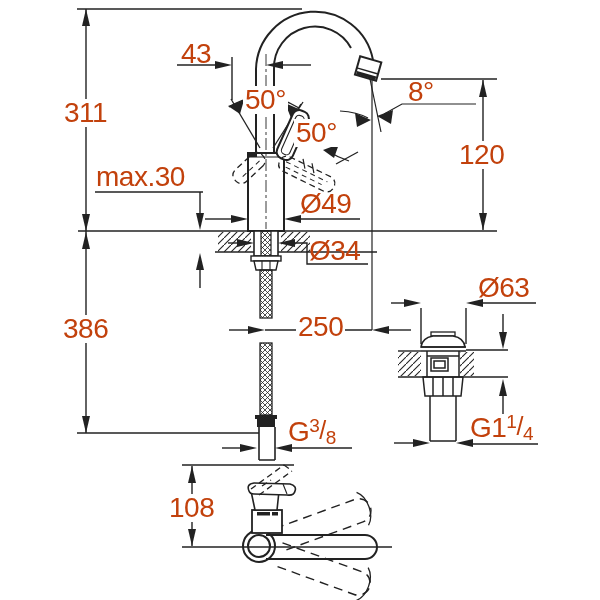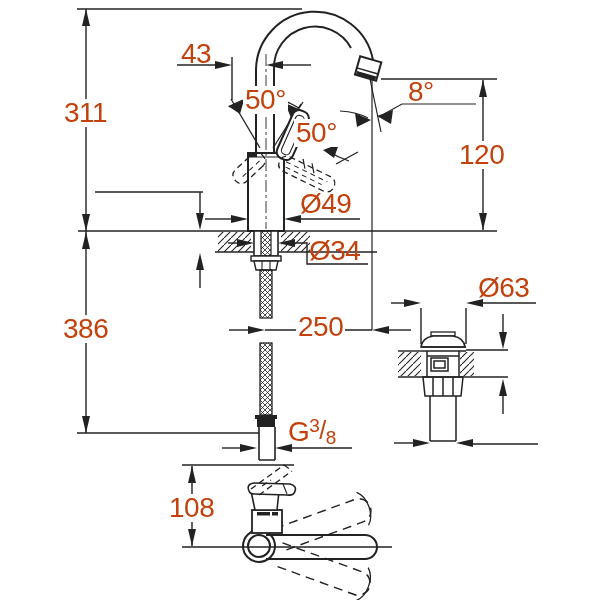--- a/index.html
+++ b/index.html
@@ -267,29 +267,33 @@
         <line x1="259" y1="495" x2="292" y2="471"></line>
         <line x1="284" y1="465" x2="292" y2="471"></line>
         <line x1="262" y1="486" x2="271" y2="480"></line>
       </g>
     </g>
   </g>
 </svg>
 
 <div class="lbl bg" style="left:62px;top:99px">311</div>
 <div class="lbl bg" style="left:61px;top:315px">386</div>
+<div class="lbl" style="left:96px;top:163px">max.30</div>
 <div class="lbl" style="left:181px;top:40px">43</div>
 <div class="lbl bg" style="left:243px;top:86px">50°</div>
 <div class="lbl bg" style="left:294px;top:119px">50°</div>
 <div class="lbl" style="left:408px;top:78px">8°</div>
 <div class="lbl bg" style="left:457px;top:141px">120</div>
 <div class="lbl" style="left:300px;top:190px">Ø49</div>
 <div class="lbl" style="left:309px;top:237px">Ø34</div>
 <div class="lbl bg" style="left:296px;top:313px">250</div>
 <div class="lbl" style="left:478px;top:274px">Ø63</div>
 <div class="lbl bg" style="left:167px;top:494px">108</div>
 
 <div class="lbl" style="left:288px;top:418px">
   <span class="frac-pre">G</span><span class="frac-num">3</span><span class="frac-sl">/</span><span class="frac-den">8</span>
 </div>
 
-
+<div class="lbl" style="left:470px;top:414px">
+  <span class="frac-pre">G1</span><span class="frac-num">1</span><span class="frac-sl">/</span><span class="frac-den">4</span>
 </div>
 
+</div>
+
 </body></html>

